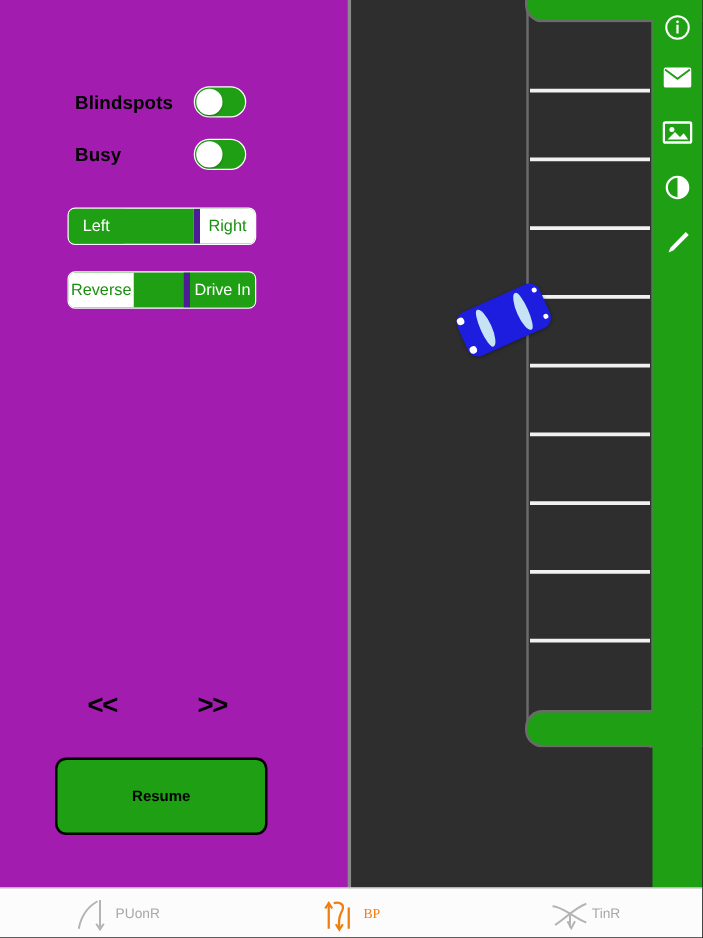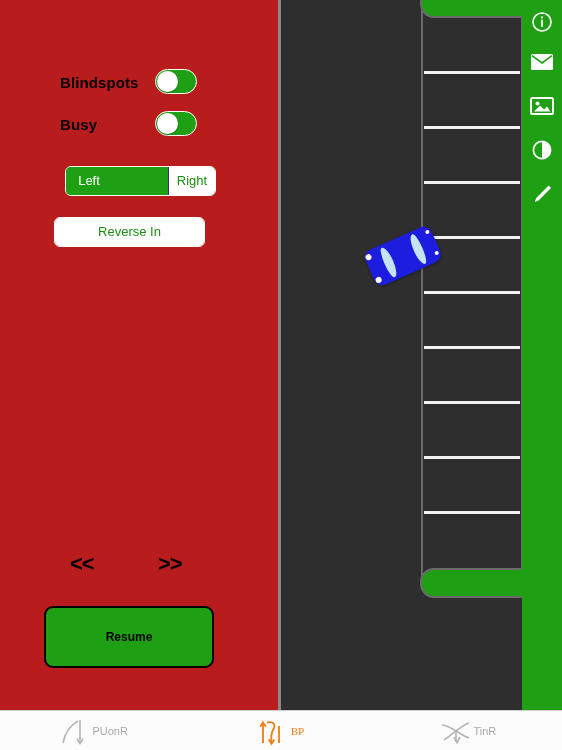--- a/index.html
+++ b/index.html
@@ -7,21 +7,21 @@
     width:562px;height:750px;overflow:hidden;
     background:#2e2e2e;
     font-family:"Liberation Sans", sans-serif;
     -webkit-font-smoothing:antialiased;
   }
   .app{position:relative;width:562px;height:750px;overflow:hidden;background:#2e2e2e;}
 
   
   .panel{
     position:absolute;left:0;top:0;width:278px;height:710px;
-    background:#b91c1c;
+    background:#a21caf;
   }
   .panel-divider{
     position:absolute;left:278px;top:0;width:3px;height:710px;
     background:#8a8a8a;
   }
 
   .toggle-row{position:absolute;display:flex;align-items:center;}
   .toggle-label{
     color:#000;font-size:15px;font-weight:bold;letter-spacing:0.1px;
   }
@@ -37,21 +37,21 @@
   
   .segmented{
     position:absolute;display:flex;border:1px solid #ffffff;border-radius:6px;
     overflow:hidden;box-sizing:border-box;background:#1fa014;
   }
   .segmented .seg{
     flex:1 1 50%;text-align:center;font-size:13px;line-height:28px;height:28px;
     color:#ffffff;background:#1fa014;cursor:default;
   }
   .segmented .seg.active{background:#ffffff;color:#1a8f10;}
-  .segmented .seg + .seg{border-left:1px solid #4c1d95;margin-left:40px;}
+  .segmented .seg + .seg{border-left:5px solid #4c1d95;margin-left:40px;}
 
   
   .navarrow{
     position:absolute;color:#000;font-size:22px;font-weight:bold;
     letter-spacing:-1px;
   }
 
   
   .resume{
     position:absolute;left:44px;top:606px;width:170px;height:62px;
@@ -146,27 +146,28 @@
       <span class="knob"></span>
     </div>
 
     <div class="toggle-row" style="left:60px;top:116px;justify-content:center;">
       <span class="toggle-label">Busy</span>
     </div>
     <div class="switch" style="left:155px;top:111px;">
       <span class="knob"></span>
     </div>
 
-    <div class="segmented" style="left:65px;top:166px;width:151px;height:30px;gap:16px;">
+    <div class="segmented" style="left:54px;top:166px;width:151px;height:30px;gap:16px;">
       <div class="seg">Left</div>
       <div class="seg active">Right</div>
     </div>
 
     <div class="segmented" style="left:54px;top:217px;width:151px;height:30px;">
       <div class="seg active">Reverse In</div>
+      <div class="seg">Drive In</div>
     </div>
 
     <div class="navarrow" style="left:70px;top:551px;">&lt;&lt;</div>
     <div class="navarrow" style="left:158px;top:551px;">&gt;&gt;</div>
 
     <div class="resume">Resume</div>
   </div>
   <div class="panel-divider"></div>
 
   <div class="scene">

